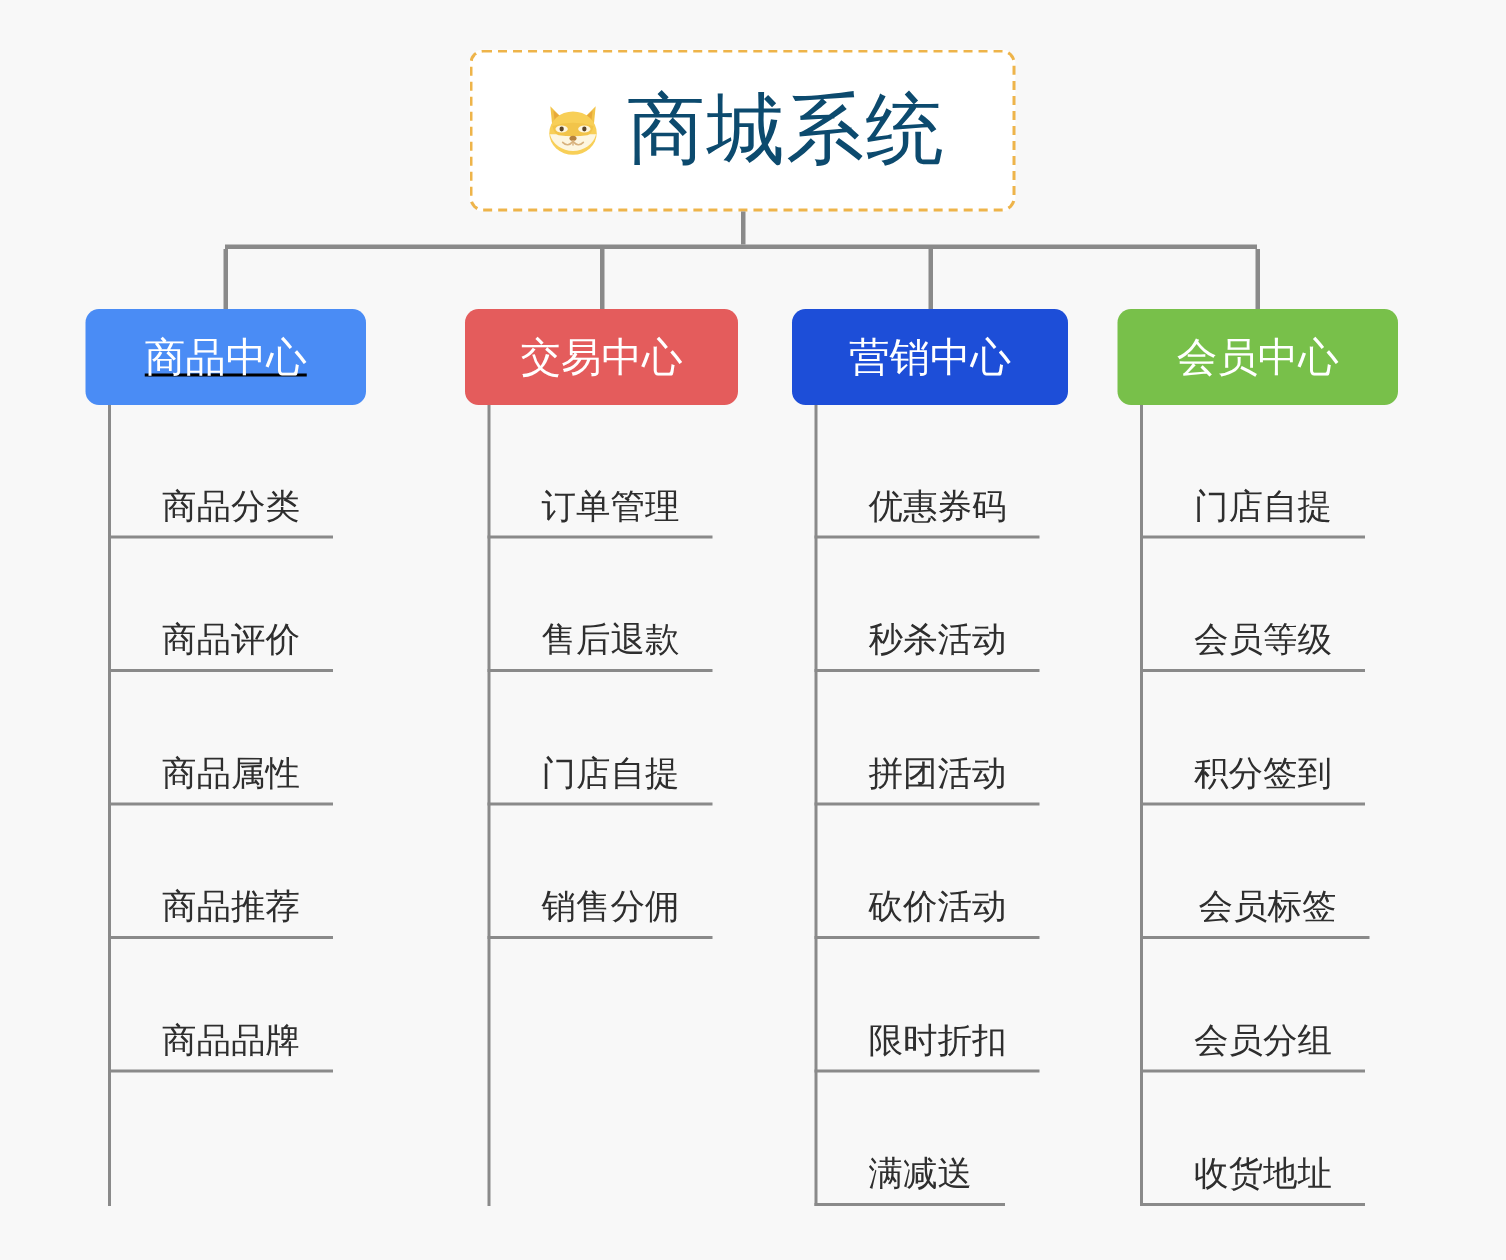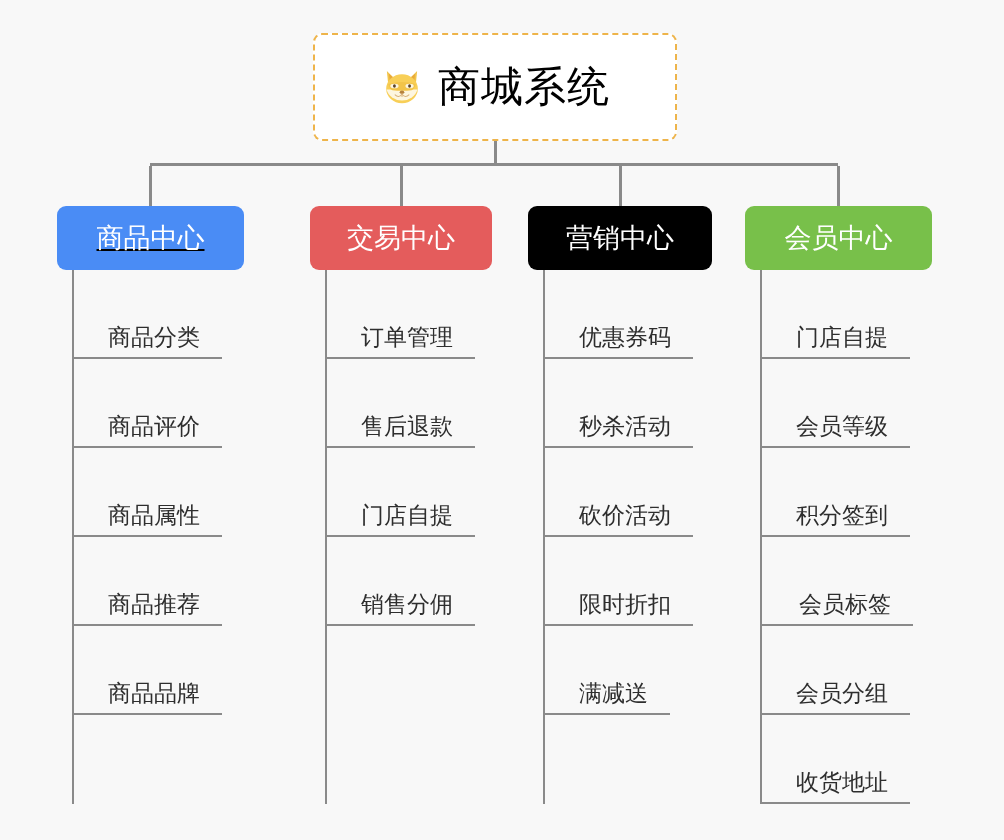--- a/index.html
+++ b/index.html
@@ -24,22 +24,22 @@
     display:flex;align-items:center;justify-content:center;
     gap:14px;
   }
   .root-emoji{
     font-size:40px;line-height:1;
     display:block;
     transform:translateY(-1px);
   }
   .root-emoji svg{display:block;}
   .root-title{
-    font-size:42px;
-    color:#000000;
+    font-size:52px;
+    color:#0c4a6e;
     letter-spacing:1px;
     line-height:1;
     white-space:nowrap;
   }
 
   
   .conn{position:absolute;background:#8a8a8a;}
   .conn-stem{left:493.5px;top:141px;width:3px;height:22px;}
   .conn-bus{left:150px;top:163px;width:688px;height:3px;}
   .conn-drop{top:166px;width:3px;height:40px;}
@@ -187,33 +187,38 @@
             </div>
           </div>
           <div class="leaf">
             <div class="leaf-inner" style="margin-left: 15px;">
               <span class="leaf-label">销售分佣</span>
             </div>
           </div>
         </div>
       </div>
       <div class="column" style="left: 528px; width: 184px;">
-        <div class="cat-header" style="background: #000000;">
+        <div class="cat-header" style="background: #1d4ed8;">
           <span class="cat-header-label">营销中心</span>
         </div>
         <div class="leaf-list">
           <div class="spine" style="left: 15px; height: 534px;"></div>
           <div class="leaf">
             <div class="leaf-inner" style="margin-left: 15px;">
               <span class="leaf-label">优惠券码</span>
             </div>
           </div>
           <div class="leaf">
             <div class="leaf-inner" style="margin-left: 15px;">
               <span class="leaf-label">秒杀活动</span>
+            </div>
+          </div>
+          <div class="leaf">
+            <div class="leaf-inner" style="margin-left: 15px;">
+              <span class="leaf-label">拼团活动</span>
             </div>
           </div>
           <div class="leaf">
             <div class="leaf-inner" style="margin-left: 15px;">
               <span class="leaf-label">砍价活动</span>
             </div>
           </div>
           <div class="leaf">
             <div class="leaf-inner" style="margin-left: 15px;">
               <span class="leaf-label">限时折扣</span>

